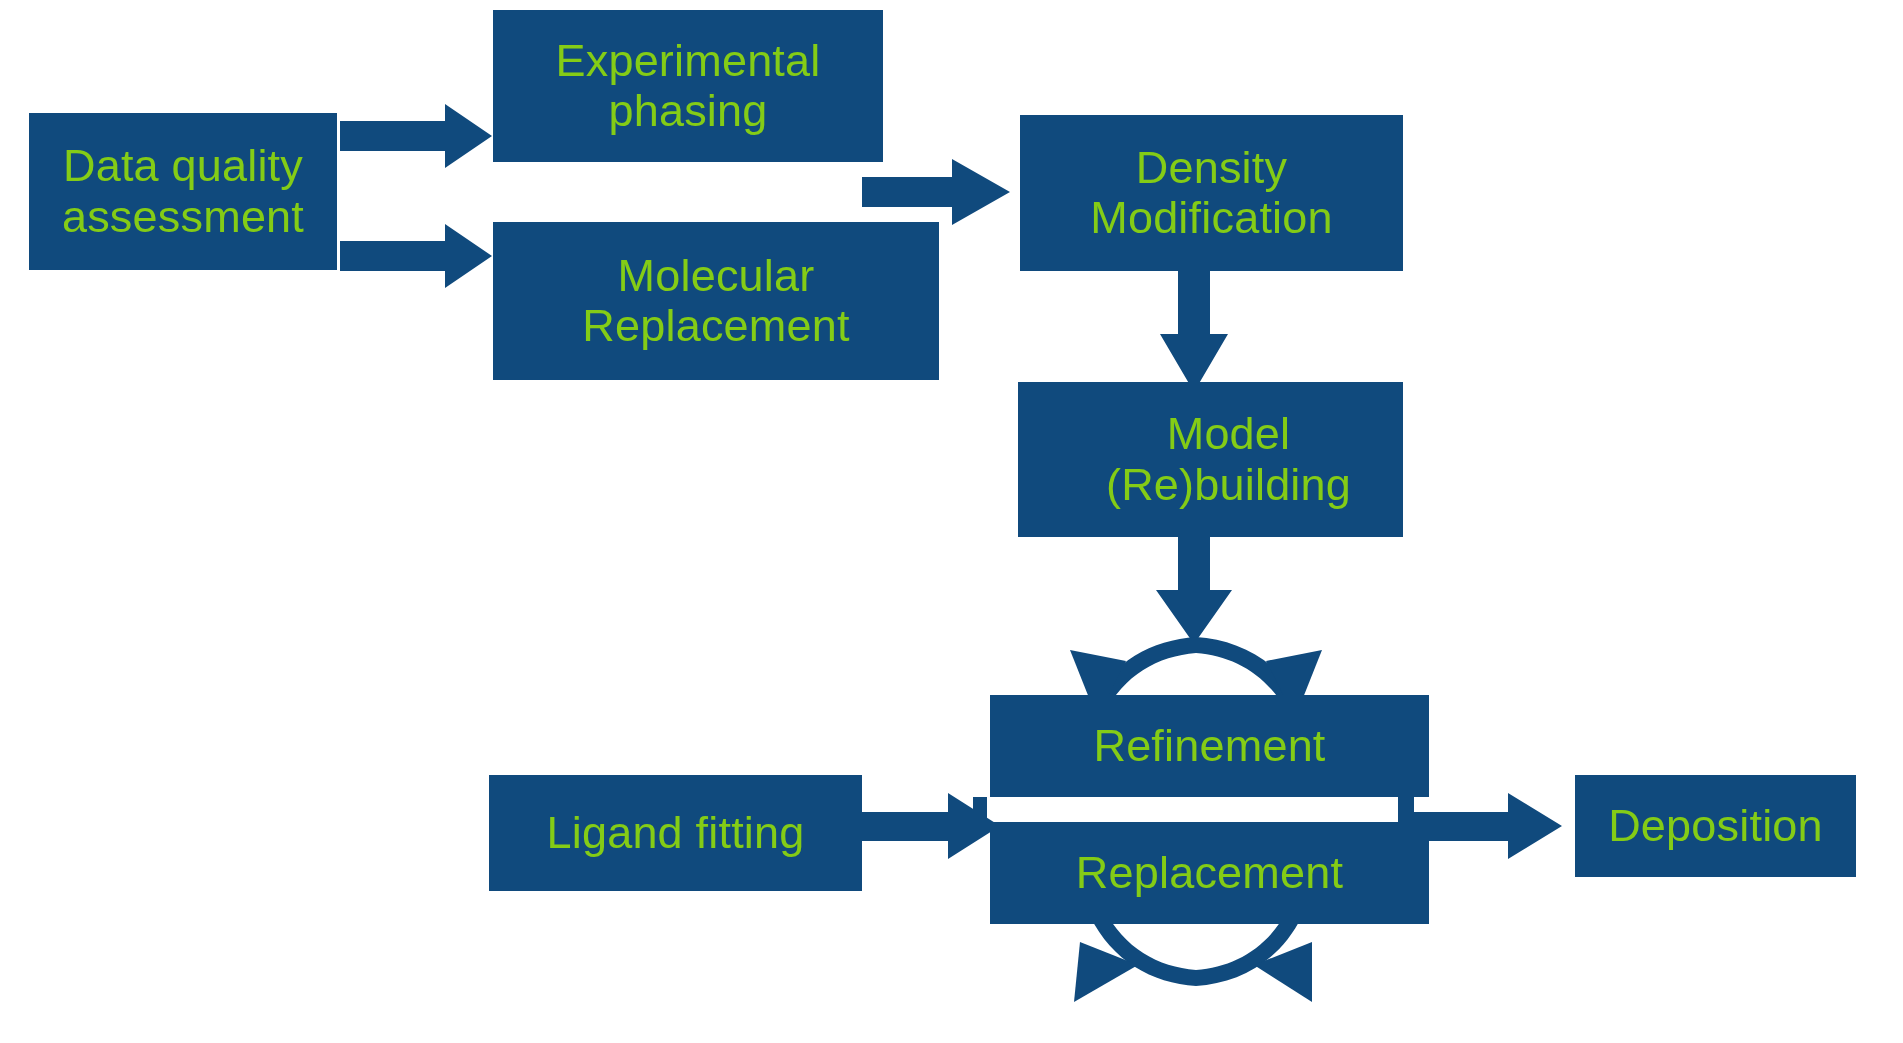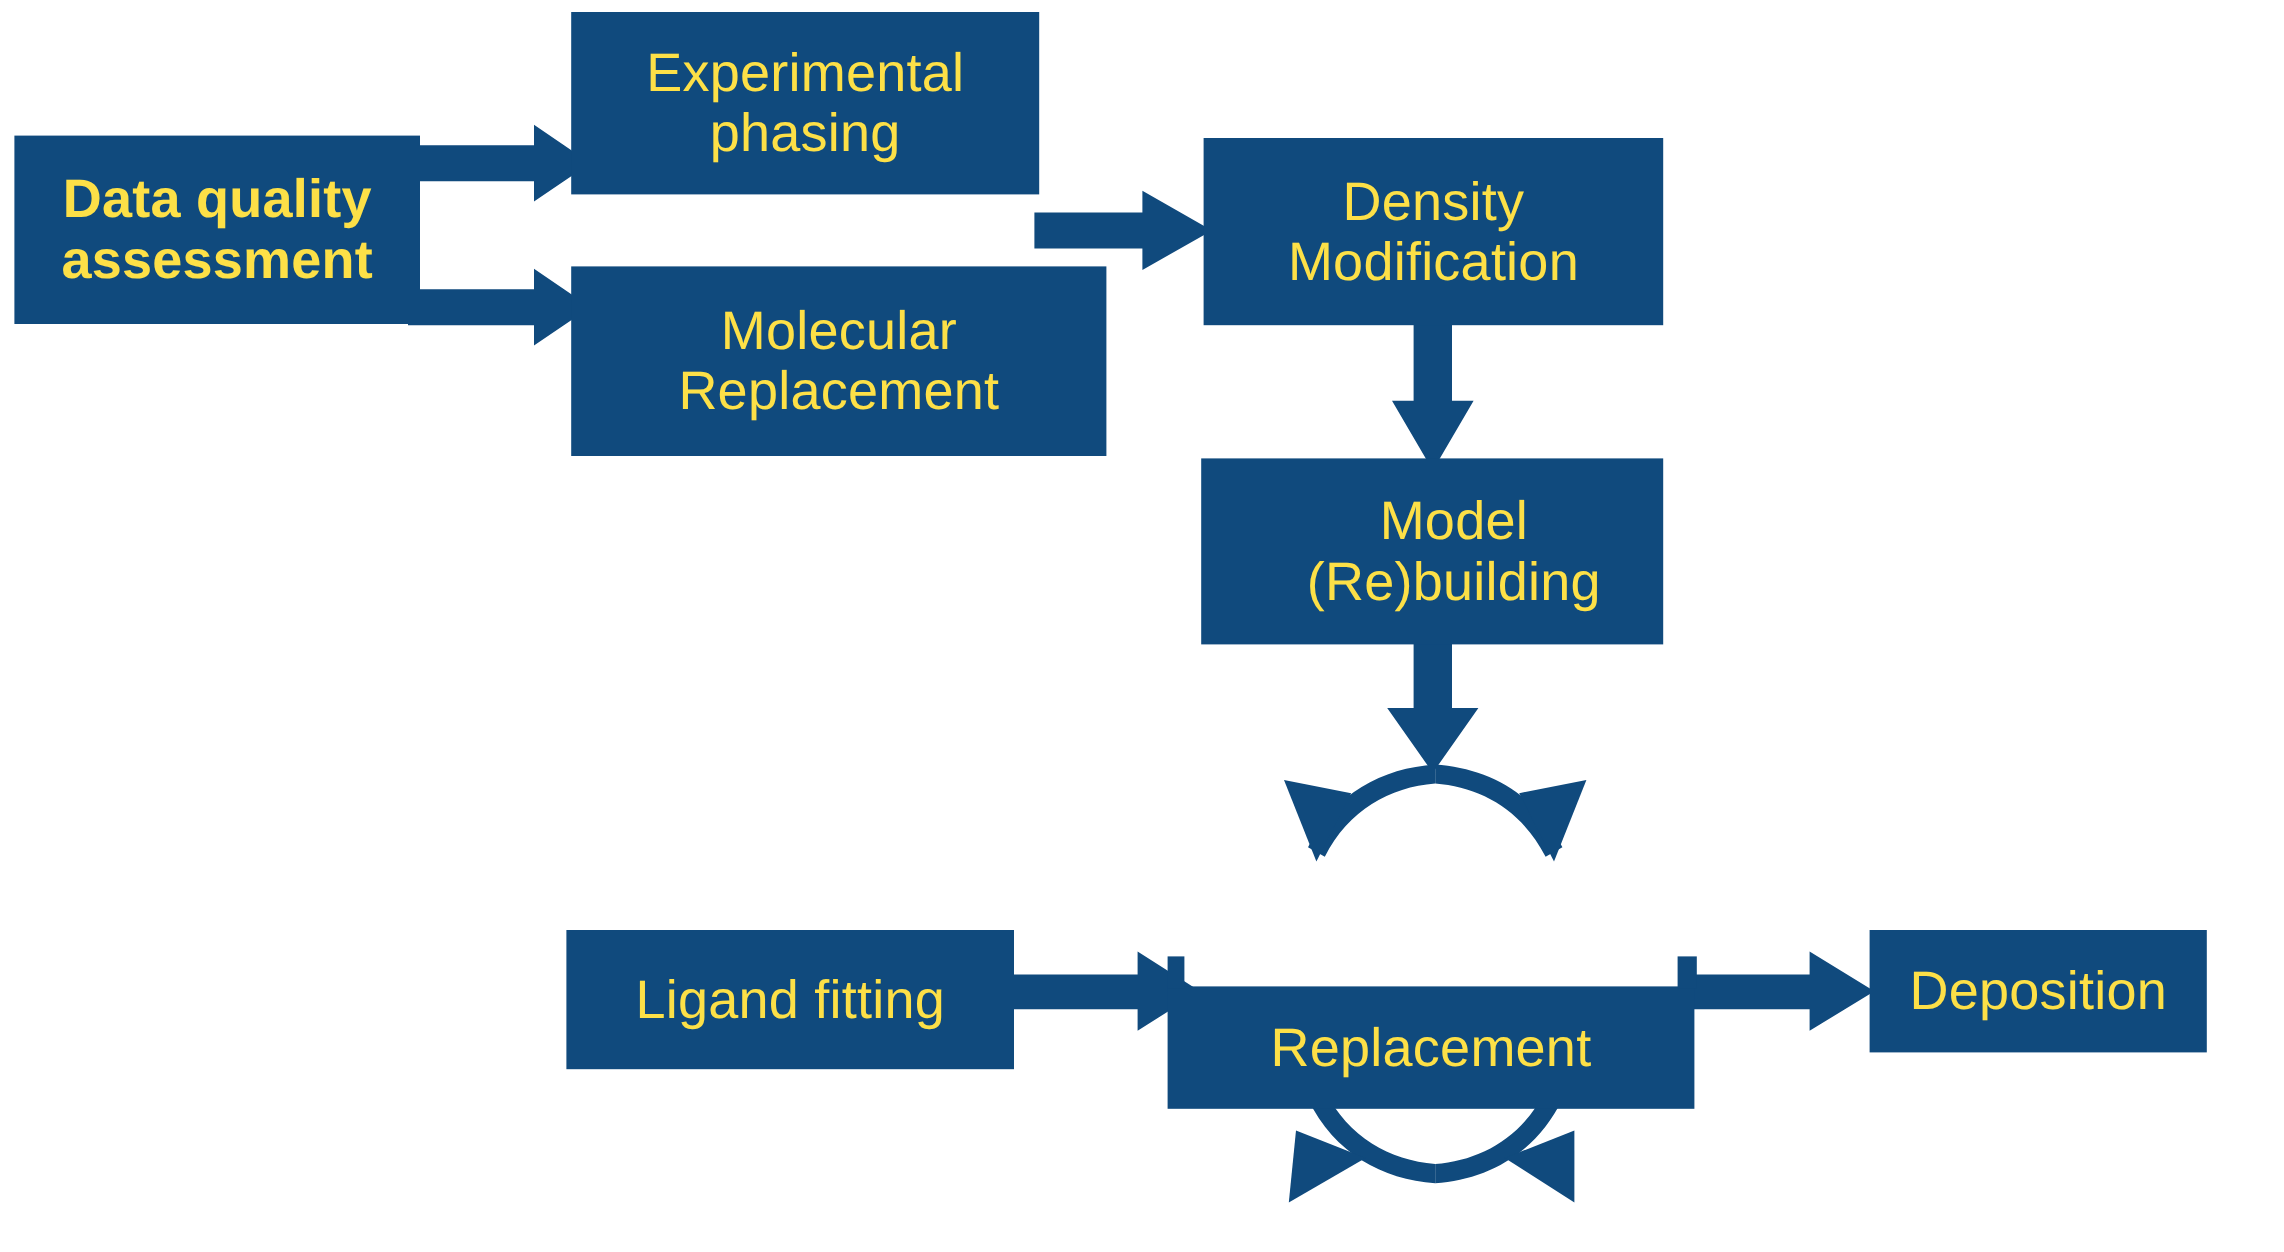--- a/index.html
+++ b/index.html
@@ -11,33 +11,34 @@
     position: relative;
     width: 1903px;
     height: 1043px;
     background: #ffffff;
     overflow: hidden;
     font-family: "Liberation Sans", sans-serif;
   }
   .node {
     position: absolute;
     background: var(--brand, #104a7d);
-    color: #fde047;
+    color: #84cc16;
     display: flex;
     align-items: center;
     justify-content: center;
     text-align: center;
     line-height: 1.12;
     font-size: 45px;
     font-weight: 400;
     letter-spacing: 0.2px;
     box-sizing: border-box;
     padding: 2px 8px;
     white-space: pre-line;
     z-index: 5;
+    margin-left: 17px;
   }
   .svg-layer {
     position: absolute;
     left: 0;
     top: 0;
     width: 1903px;
     height: 1043px;
     z-index: 2;
     pointer-events: none;
   }
@@ -95,35 +96,36 @@
       <path d="M 1312 1002 L 1254 965 L 1312 942 Z" fill="#104a7d"></path>
     </g>
 
     <g>
       <path d="M 1196 986 C 1152 983, 1112 961, 1090 916 L 1104 909 C 1124 948, 1158 967, 1196 970 Z" fill="#104a7d"></path>
       <path d="M 1074 1002 L 1080 942, 1138 965 Z" fill="#104a7d"></path>
     </g>
 
   </svg>
 
-  <div class="node" style="left:12px; top:113px; width:338px; height:157px;font-weight:bold;">Data quality
+  <div class="node" style="left:12px; top:113px; width:308px; height:157px;">Data quality
 assessment</div>
 
   <div class="node" style="left:476px; top:10px; width:390px; height:152px;">Experimental
 phasing</div>
 
   <div class="node" style="left:476px; top:222px; width:446px; height:158px;">Molecular
 Replacement</div>
 
   <div class="node" style="left:1003px; top:115px; width:383px; height:156px;">Density
 Modification</div>
 
   <div class="node" style="left:1001px; top:382px; width:385px; height:155px;padding-left:44px;">Model
 (Re)building</div>
 
+  <div class="node" style="left:973px; top:695px; width:439px; height:102px;">Refinement</div>
 
   <div class="node" style="left:973px; top:822px; width:439px; height:102px;">Replacement</div>
 
   <div class="node" style="left:472px; top:775px; width:373px; height:116px;">Ligand fitting</div>
 
   <div class="node" style="left:1558px; top:775px; width:281px; height:102px;">Deposition</div>
 
   <svg class="svg-layer svg-top" viewBox="0 0 1903 1043" width="1903" height="1043" xmlns="http://www.w3.org/2000/svg">
 
     <rect x="1398" y="797" width="16" height="27" fill="#104a7d"></rect>

